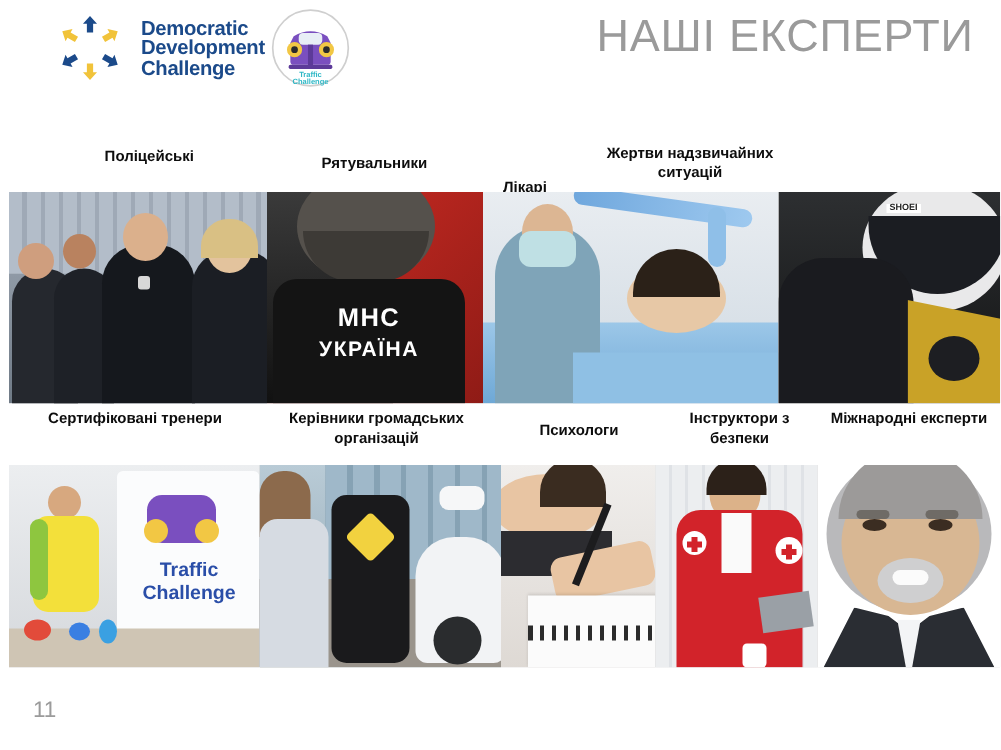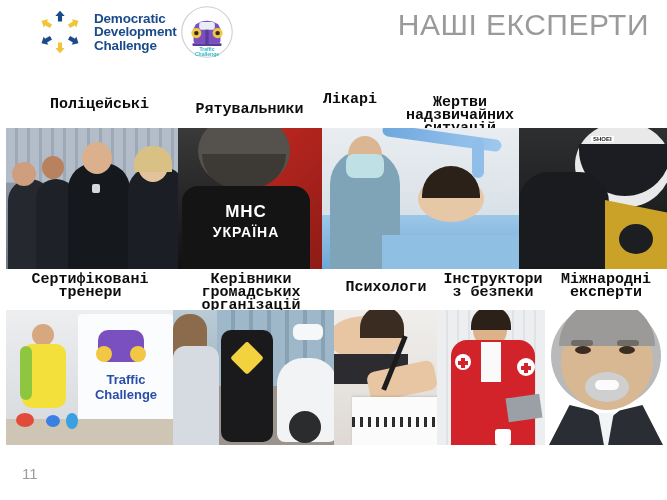--- a/index.html
+++ b/index.html
@@ -22,22 +22,22 @@
   }
   .ddf-text span{display:block;}
   .tc-mark{position:absolute;left:178px;top:4px;width:58px;height:56px;}
 
   .slide-title{
     position:absolute;right:18px;top:8px;
     font-size:30px;letter-spacing:0.5px;color:#9a9a9a;font-weight:normal;
     white-space:nowrap;
   }
   .cap{
-    position:absolute;text-align:center;font-size:15px;font-weight:bold;
-    color:#0d0d0d;line-height:13px;font-family:Liberation Mono, monospace;
+    position:absolute;text-align:center;font-size:10px;font-weight:bold;
+    color:#0d0d0d;line-height:13px;
   }
 
   .imgrow{position:absolute;left:0;overflow:hidden;}
   .cell{position:absolute;top:0;overflow:hidden;background:#d9d9d9;}
   .ph{position:absolute;inset:0;}
 
   
   .pagenum{
     position:absolute;left:22px;bottom:18px;font-size:15px;color:#9b9b9b;
   }
@@ -107,21 +107,21 @@
         <text x="50" y="84" text-anchor="middle" font-family="Liberation Sans, sans-serif" font-size="9" font-weight="bold" fill="#2fb8c6">Traffic</text>
         <text x="50" y="93" text-anchor="middle" font-family="Liberation Sans, sans-serif" font-size="9" font-weight="bold" fill="#2fb8c6">Challenge</text>
       </svg>
     </div>
 
     <div class="slide-title">НАШІ ЕКСПЕРТИ</div>
   </div>
 
   <div class="cap" style="left:22px;top:98px;width:155px;">Поліцейські</div>
   <div class="cap" style="left:172px;top:103px;width:155px;">Рятувальники</div>
-  <div class="cap" style="left:310px;top:93px;width:80px;">Лікарі</div>
+  <div class="cap" style="left:310px;top:119px;width:80px;">Лікарі</div>
   <div class="cap" style="left:385px;top:96px;width:150px;text-align:center;">Жертви надзвичайних ситуацій</div>
 
   <div class="imgrow" style="top:128px;height:141px;width:667px;">
 
     <div class="cell" style="left:6px;width:172px;height:141px;">
       <div class="ph" style="background:linear-gradient(#b9c3cf 0%, #c8d1da 38%, #8f99a5 39%, #6f7a86 100%);">
         <div class="bar" style="left:0;top:0;width:100%;height:38%;background:
              repeating-linear-gradient(90deg,#b3bdc9 0 9px,#9fa9b6 9px 12px),
              linear-gradient(#c4ccd6,#aab4c0);"></div>
         <div class="blob" style="left:2px;bottom:-6px;width:44px;height:96px;border-radius:22px 22px 0 0;background:#25282e;"></div>

